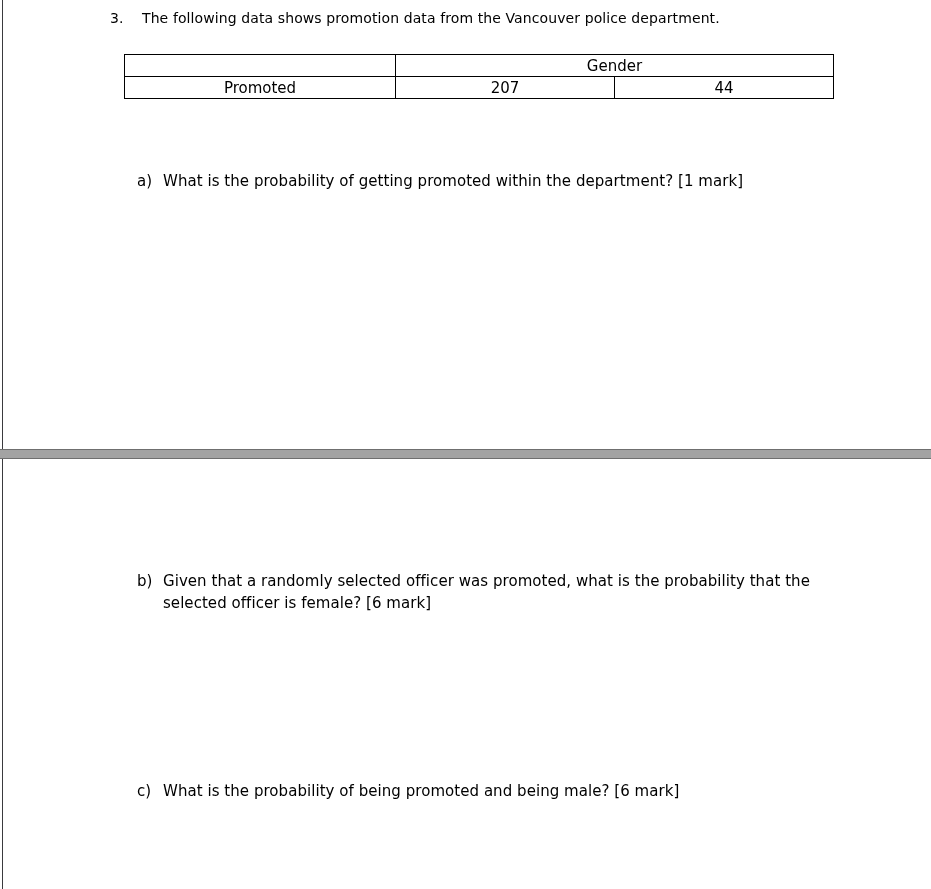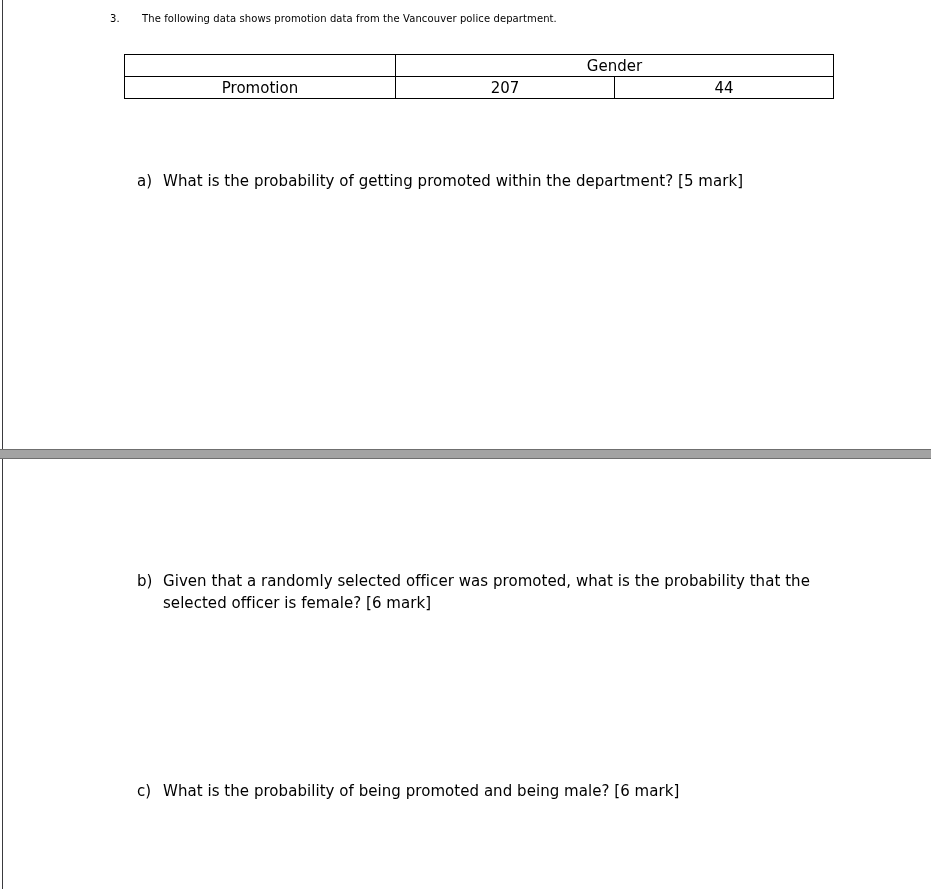--- a/index.html
+++ b/index.html
@@ -33,21 +33,21 @@
     top: 0;
     width: 931px;
     height: 450px;
   }
 
   .q-heading {
     position: absolute;
     left: 110px;
     top: 8px;
     width: 760px;
-    font-size: 10px;
+    font-size: 14px;
     line-height: 21px;
     letter-spacing: 0.1px;
     white-space: nowrap;
   }
   .q-heading .q-num {
     display: inline-block;
     width: 32px;
   }
 
   
@@ -150,31 +150,31 @@
   </div>
 
   <div class="data-table-wrap">
     <table class="data-table">
       <tbody>
         <tr>
           <td class="col-status cell-blank"></td>
           <td colspan="2">Gender</td>
         </tr>
         <tr>
-          <td>Promotion</td>
+          <td>Promoted</td>
           <td>207</td>
           <td>44</td>
         </tr>
       </tbody>
     </table>
   </div>
 
   <div class="q-item" id="q-a">
     <span class="q-label">a)</span>
-    <span class="q-text">What is the probability of getting promoted within the department? [5 mark]</span>
+    <span class="q-text">What is the probability of getting promoted within the department? [1 mark]</span>
   </div>
 
 </div>
 
 <div class="page-break">
   <div class="band-top-line"></div>
   <div class="band-fill"></div>
   <div class="band-bottom-line"></div>
 </div>
 

